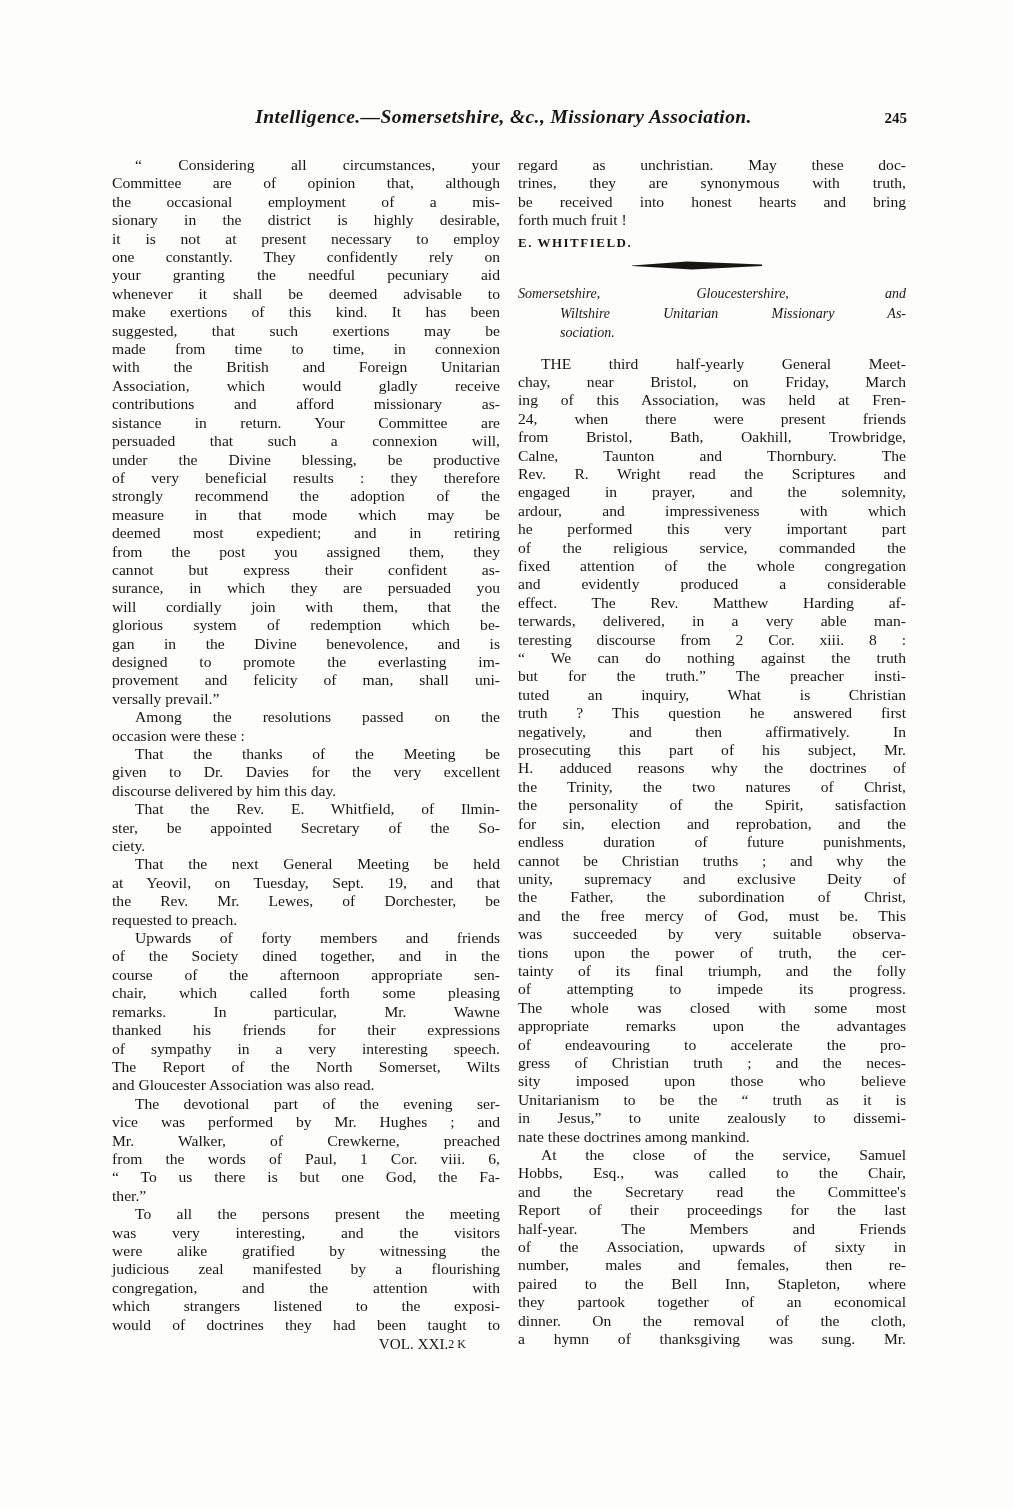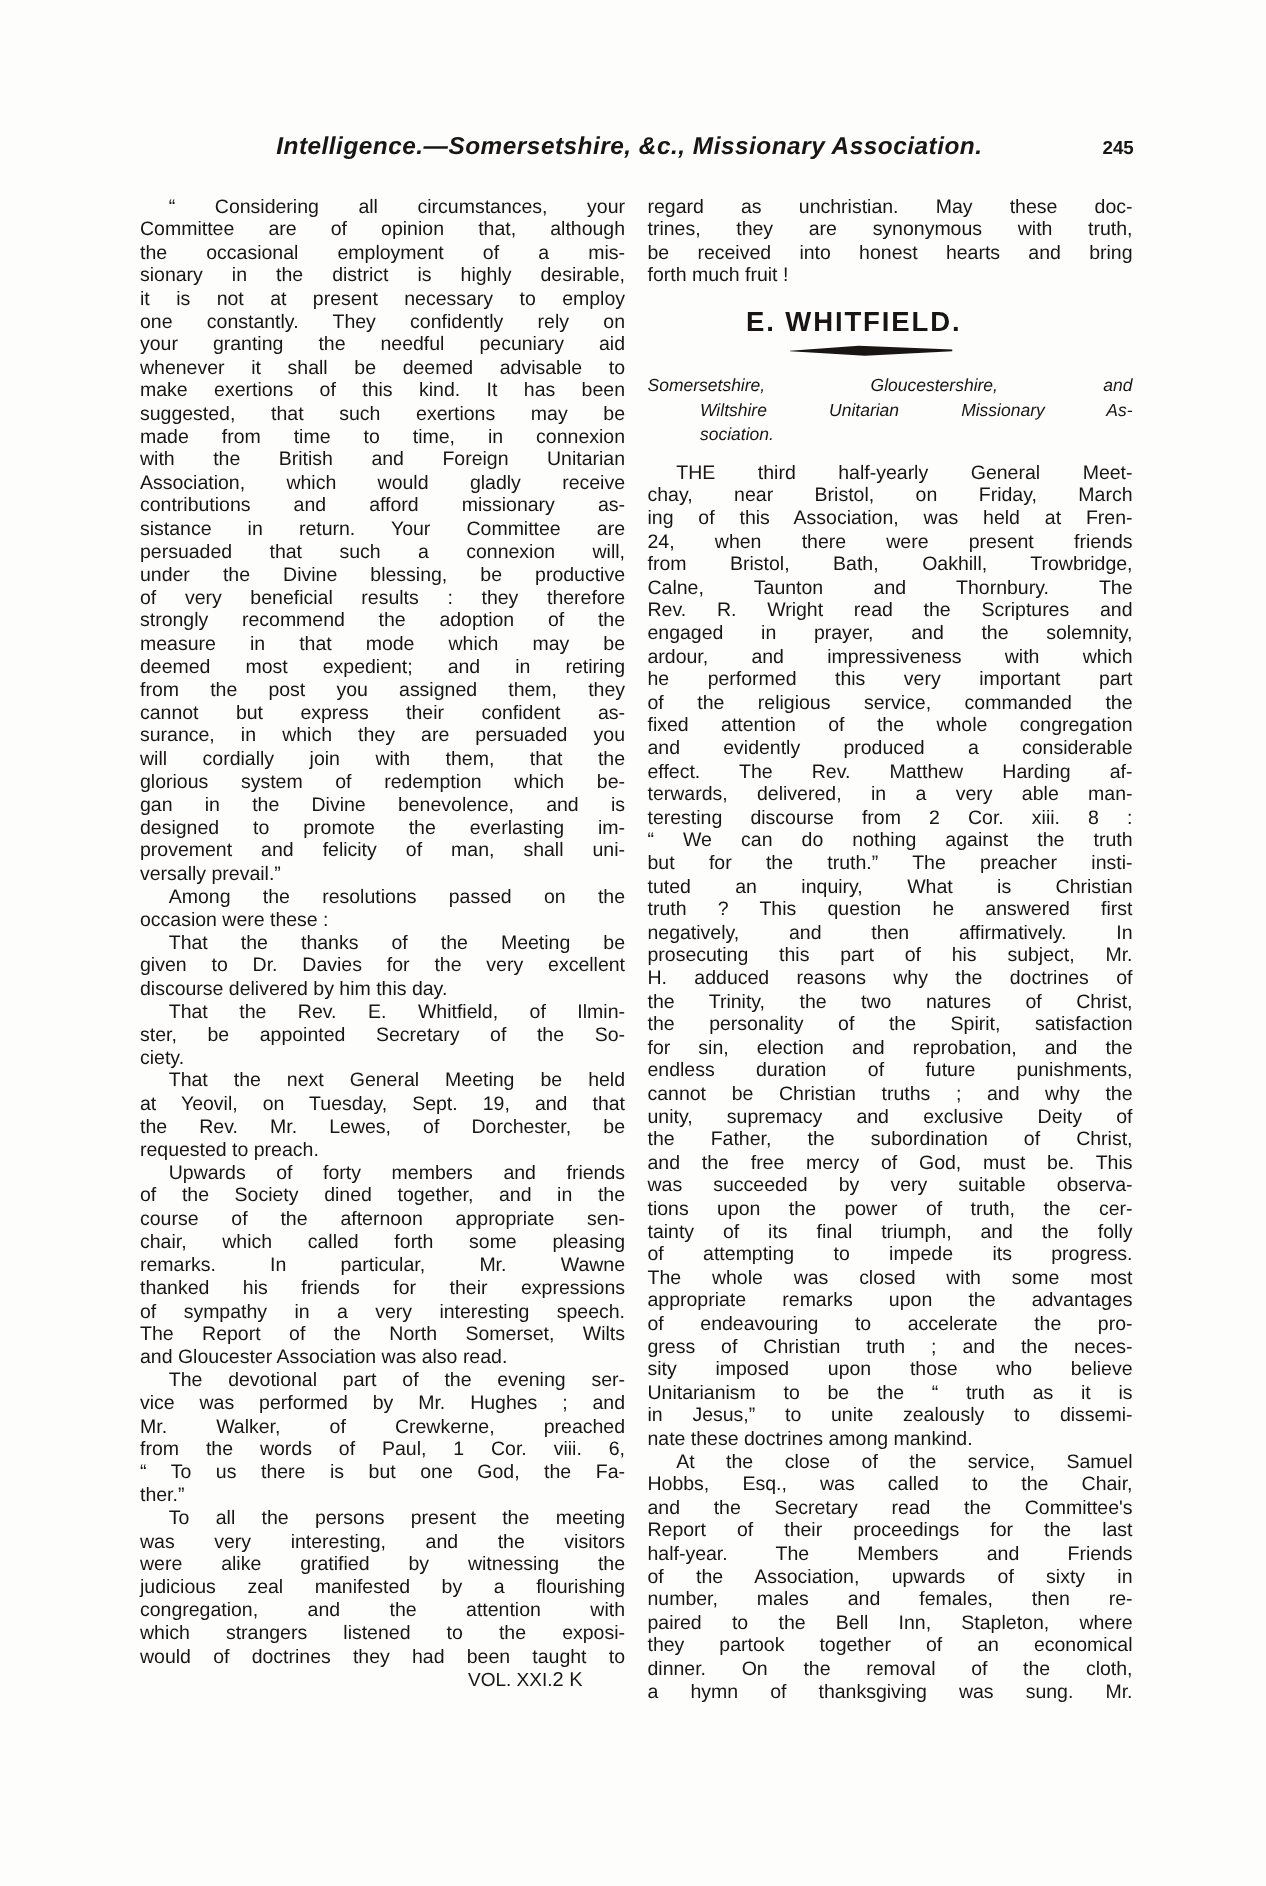--- a/index.html
+++ b/index.html
@@ -2,21 +2,21 @@
 <html><head>
 <meta charset="utf-8">
 <style>
   html,body{margin:0;padding:0;background:#e8e8e6;}
   .page{
     position:relative;
     width:1013px;height:1509px;
     margin:0 auto;
     background:#fdfdfb;
     color:#181512;
-    font-family:Liberation Sans, sans-serif;
+    font-family:Liberation Serif, serif;
     box-sizing:border-box;
     padding:106px 106px 0 112px;
     overflow:hidden;
   }
   .running-head{
     display:flex;align-items:baseline;
     margin-bottom:28px;
   }
   .running-head .title{
     flex:1;text-align:center;
@@ -31,44 +31,44 @@
   .cols{display:flex;gap:18px;}
   .col{width:388px;font-size:15.6px;line-height:18.4px;}
   .line{
     text-align:justify;text-align-last:justify;
     white-space:normal;
   }
   .line.last{text-align-last:left;}
   .para.cont .line.last{text-align-last:justify;}
   .para.indent .line:first-child{text-indent:23px;}
   .signature{
-    text-align:center;
+    text-align:left;
     padding-right:58px;
-    font-weight:600;font-size:22px;
+    font-weight:600;font-size:13px;
     letter-spacing:1.5px;
-    margin-top:18px;
+    margin-top:4px;
   }
   .rule-wrap{
     text-align:center;
     margin:9px 30px 14px 0;
     line-height:0;
   }
   .section-heading{
     font-style:italic;font-size:14px;line-height:19.5px;
     margin-bottom:12px;
     margin-top:12px;
   }
   .section-heading .line:not(:first-child){padding-left:42px;}
   .col-footer{
     display:flex;justify-content:flex-end;
     padding-left:24px;padding-right:34px;
     margin-top:1px;
     font-size:15.2px;
   }
-  .col-footer .sig-mark{font-size:16px;}
+  .col-footer .sig-mark{font-size:12px;}
 </style>
 </head>
 <body>
 
 <div class="page">
 
   <div class="running-head">
     <div class="title">Intelligence.—Somersetshire, &amp;c., Missionary Association.</div>
     <div class="folio">245</div>
   </div>

